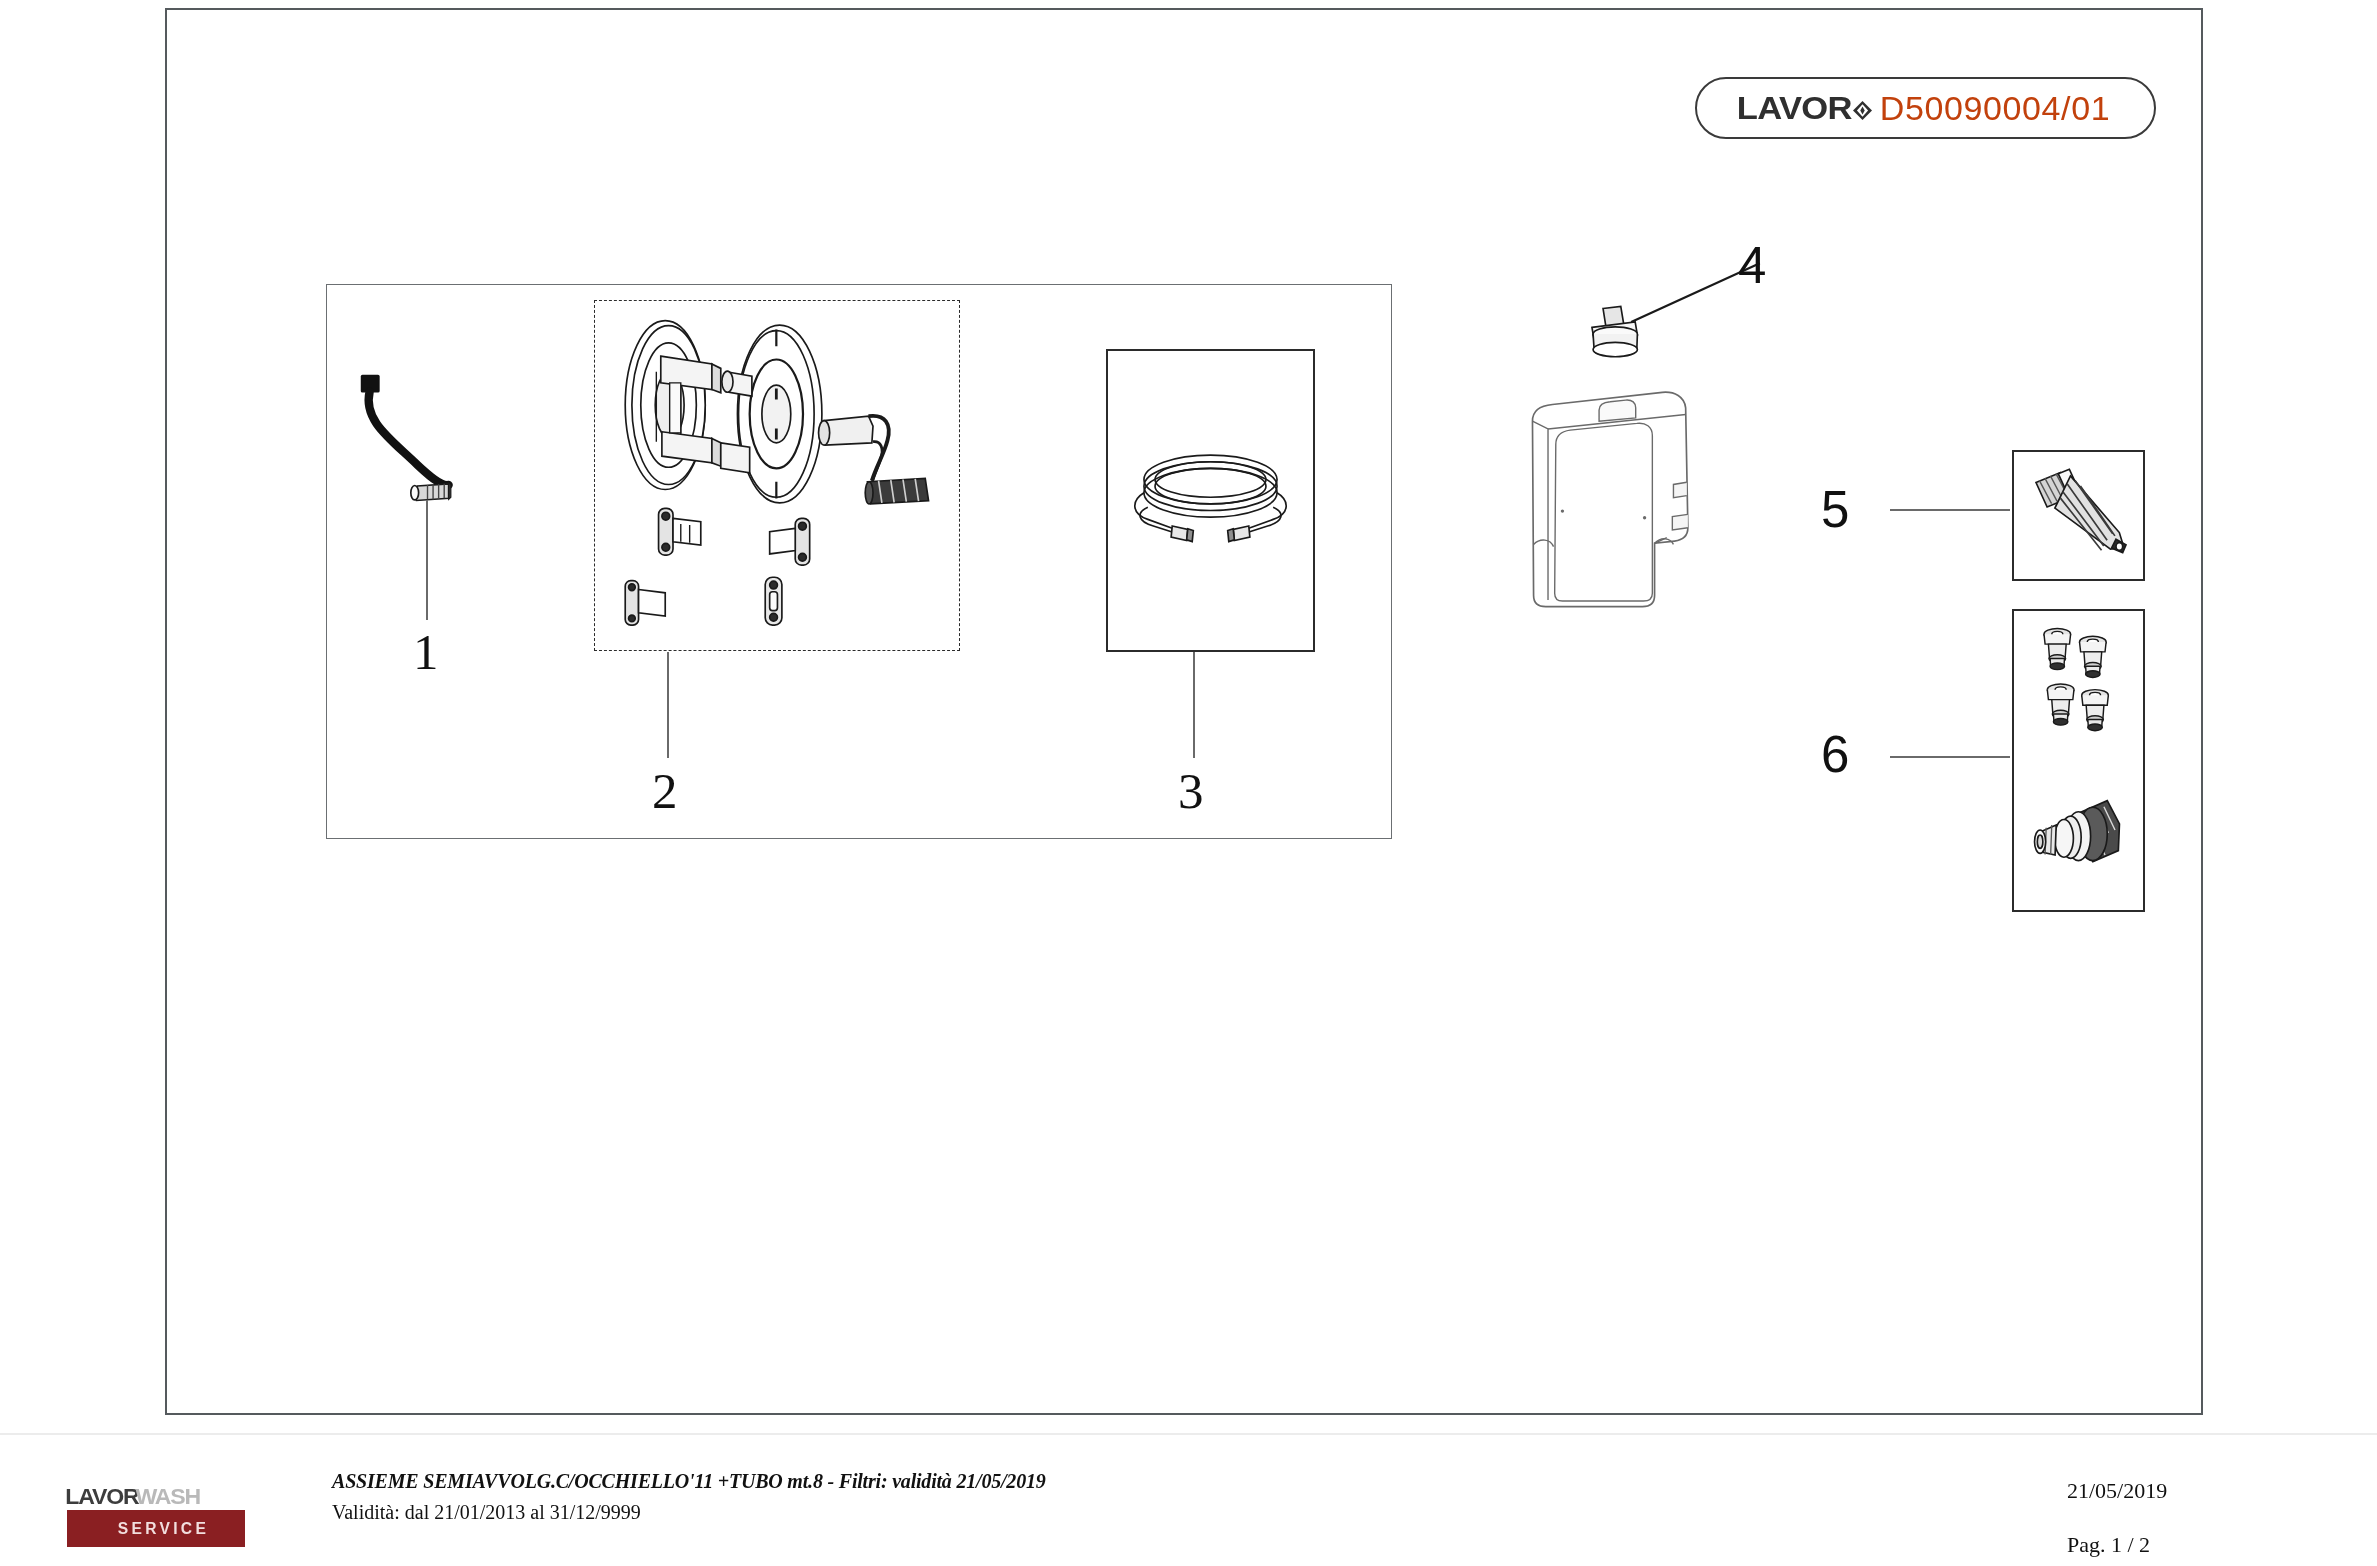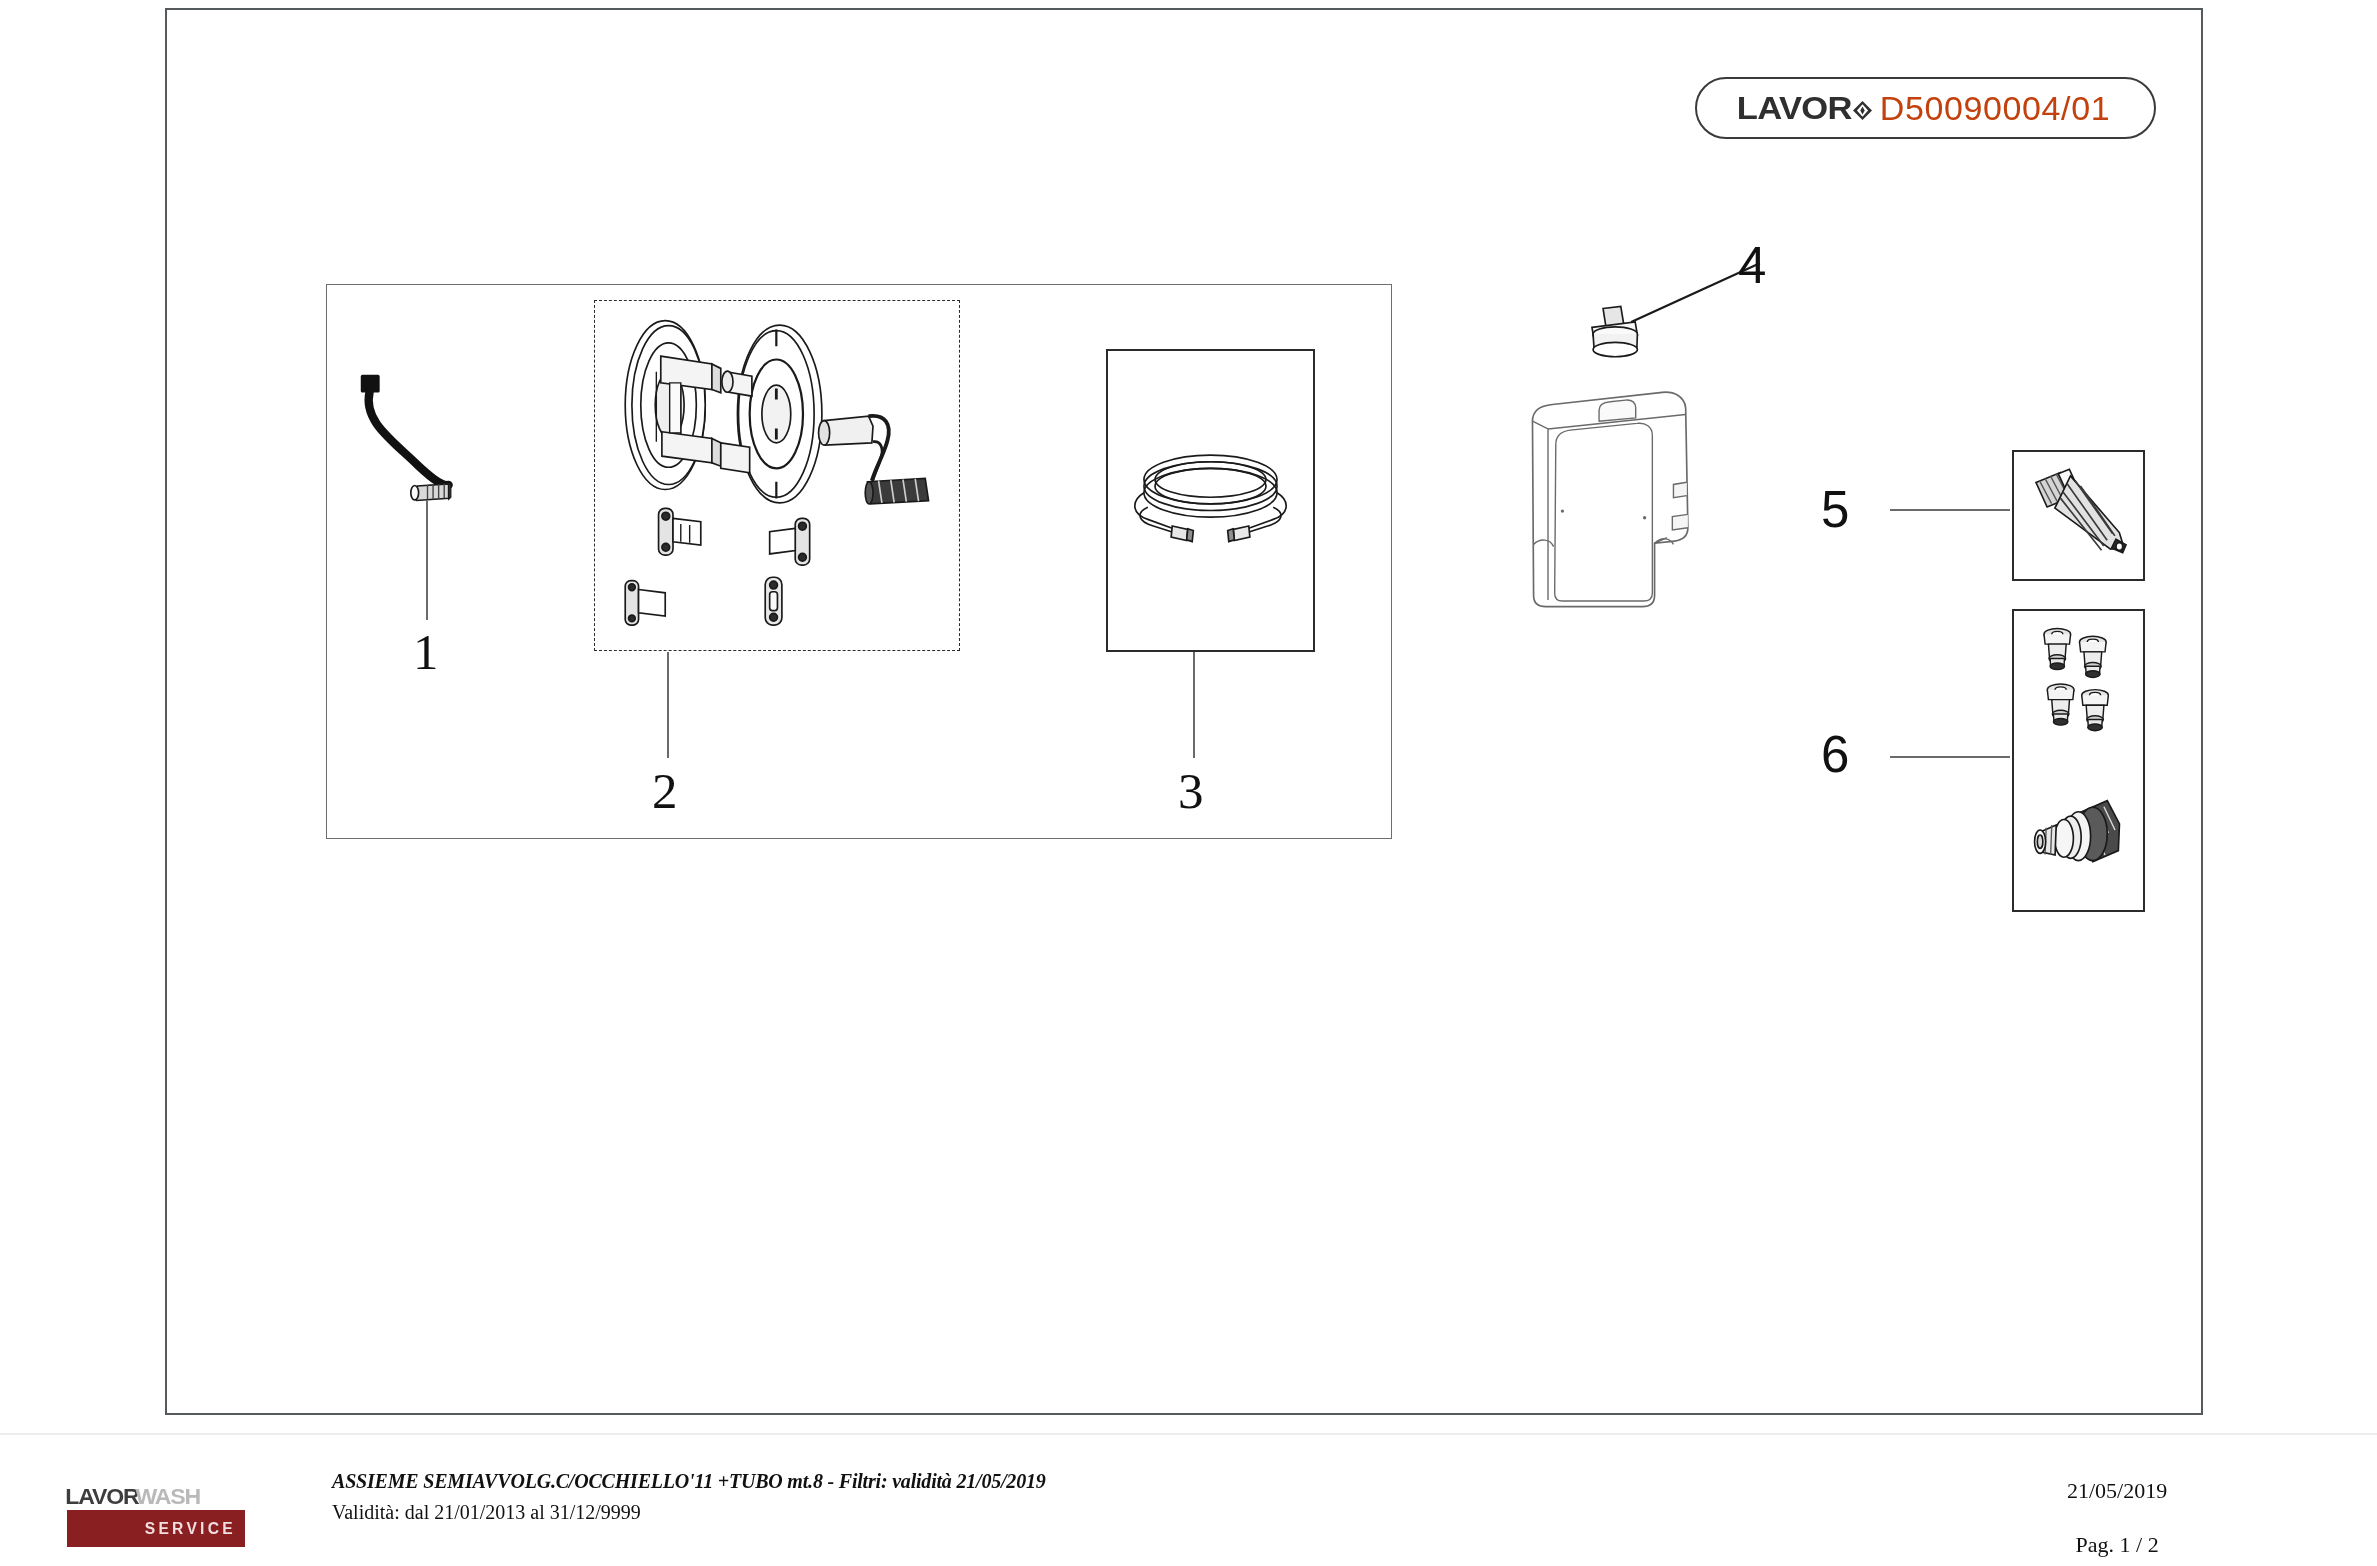--- a/index.html
+++ b/index.html
@@ -115,21 +115,21 @@
     font-family:"Liberation Sans", sans-serif;
     font-weight:bold;
     font-size:22px;
     letter-spacing:-1.1px;
     line-height:1;
   }
   #footer-logo .lv-dark{color:#3d3d3d;transform:scaleX(1.05);display:inline-block;}
   #footer-logo .lv-light{color:#b9b9b9;transform:scaleX(1.05);display:inline-block;}
   #footer-logo .logo-bottom{
     height:37px;width:100%;
-    display:flex;align-items:center;justify-content:flex-end;
+    display:flex;align-items:center;justify-content:center;
     padding-right:9px;
     box-sizing:border-box;
     font-family:"Liberation Sans", sans-serif;
     font-weight:bold;
     font-size:15.6px;
     letter-spacing:3.3px;
     color:#f2dede;
     padding-left:24px;
   }
 
@@ -155,21 +155,21 @@
     font-family:"Liberation Serif", serif;
     font-size:20px;
     color:#111;
     margin-top:7.8px;
     white-space:nowrap;
   }
   #footer-right{
     left:2067px;top:1478px;
     font-family:"Liberation Serif", serif;
     font-size:22px;color:#111;
-    text-align:center;
+    text-align:left;
   }
   #footer-right .line2{margin-top:28px;}
 
   svg{display:block;overflow:visible;}
 </style>
 </head>
 <body>
 
 <div class="abs" id="main-frame"></div>
 

